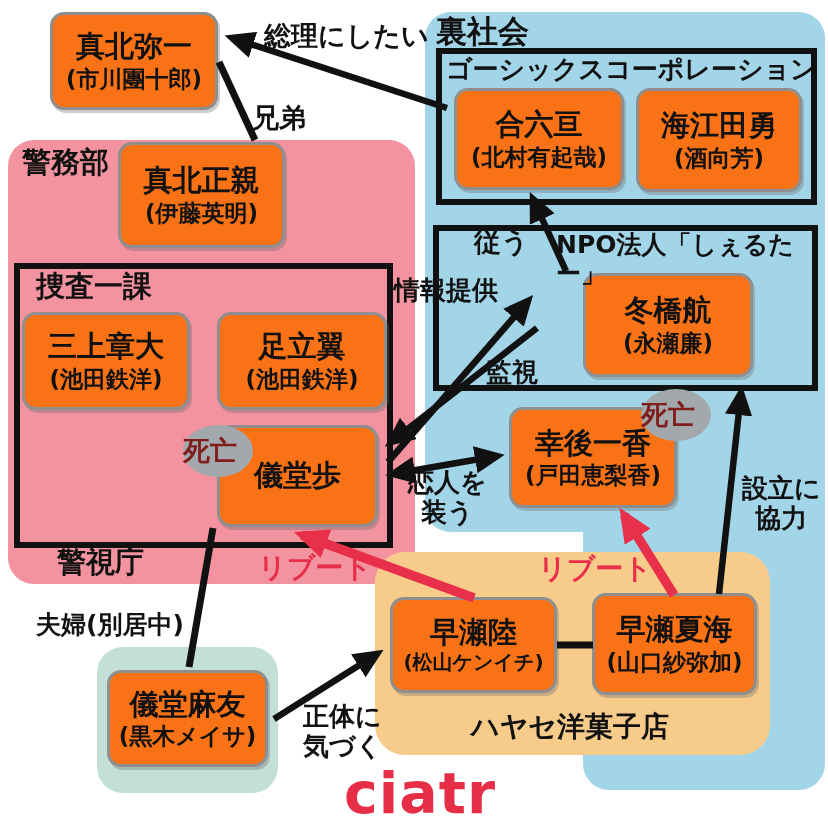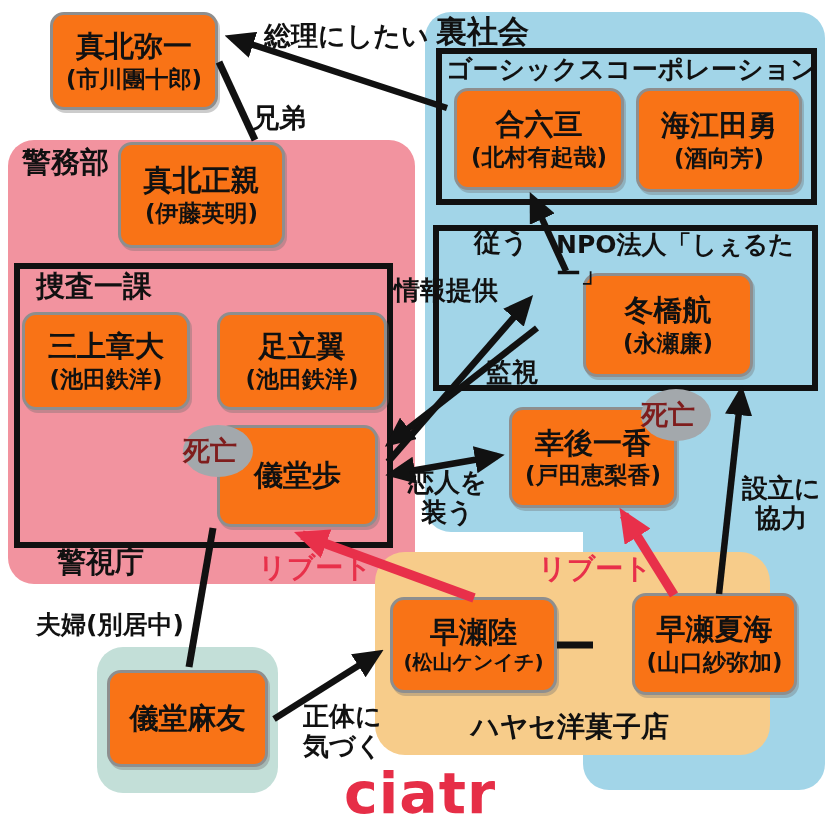--- a/index.html
+++ b/index.html
@@ -64,26 +64,27 @@
   </div>
   <div class="person" style="left:217px;top:312px;width:164px;height:92px;">
     <span class="nm">足立翼</span>
     <span class="rd">(池田鉄洋)</span>
   </div>
   <div class="person" style="left:217px;top:425px;width:155px;height:96px;">
     <span class="nm">儀堂歩</span>
   </div>
   <div class="person" style="left:107px;top:670px;width:155px;height:91px;">
     <span class="nm">儀堂麻友</span>
+    <span class="rd">(黒木メイサ)</span>
   </div>
   <div class="person" style="left:390px;top:597px;width:161px;height:90px;">
     <span class="nm">早瀬陸</span>
     <span class="rd small">(松山ケンイチ)</span>
   </div>
-  <div class="person" style="left:592px;top:593px;width:159px;height:96px;margin-left:40px;">
+  <div class="person" style="left:592px;top:593px;width:159px;height:96px;">
     <span class="nm">早瀬夏海</span>
     <span class="rd">(山口紗弥加)</span>
   </div>
 
   <svg id="arrows" width="828" height="828">
     <defs>
       <marker id="mb" markerWidth="4.6" markerHeight="4.2" refX="3.4" refY="2.1" orient="auto-start-reverse">
         <path d="M0,0 L4.6,2.1 L0,4.2 z" fill="#111"></path>
       </marker>
       <marker id="mr" markerWidth="3.6" markerHeight="3.2" refX="2.7" refY="1.6" orient="auto-start-reverse">

